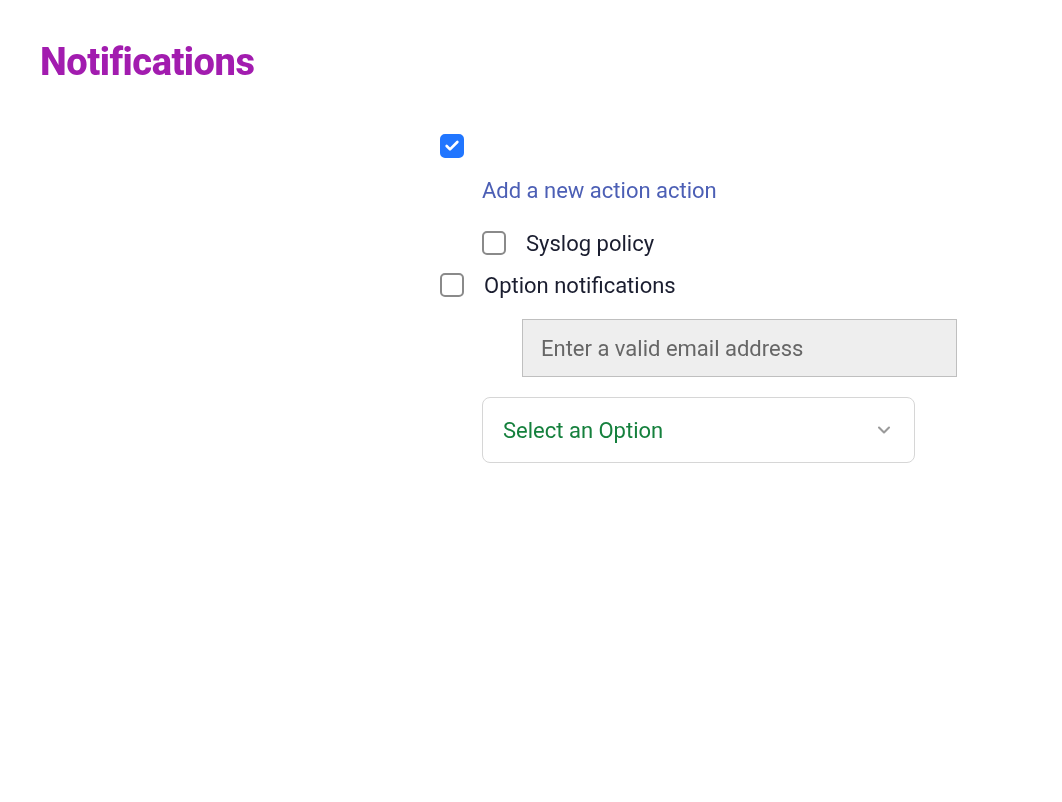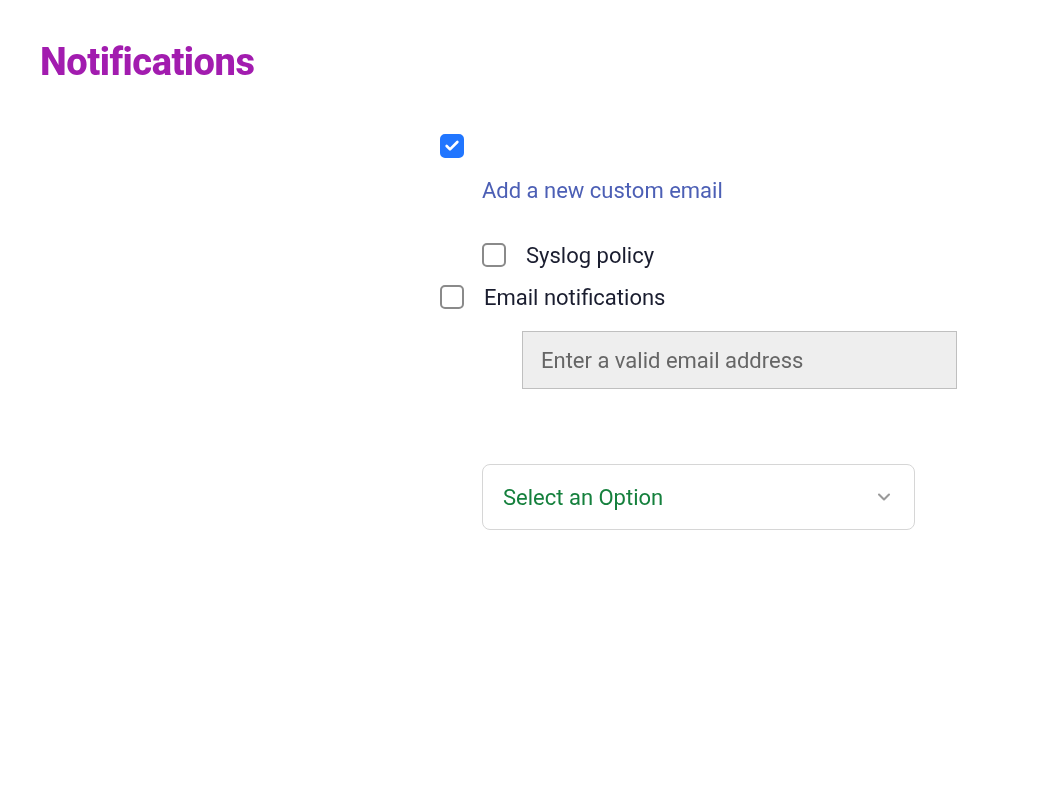--- a/index.html
+++ b/index.html
@@ -68,21 +68,20 @@
       font-size: 22px;
       color: #4c5fb5;
       cursor: pointer;
       margin-bottom: 28px;
       display: inline-block;
     }
     .sub-row {
       display: flex;
       align-items: flex-start;
       margin-bottom: 4px;
-      margin-top: 12px;
     }
     .sub-description {
       font-size: 22px;
       color: #1a1d2f;
       margin-left: 45px;
       margin-bottom: 40px;
     }
     .section-gap {
       margin-top: 16px;
     }
@@ -95,21 +94,20 @@
     }
     .email-input {
       margin-left: 82px;
       width: 435px;
       height: 58px;
       background: #eeeeee;
       border: 1px solid #bfbfbf;
       padding: 0 18px;
       font-size: 22px;
       color: #1a1d2f;
-      margin-bottom: 55px;
       font-family: inherit;
     }
     .email-input::placeholder {
       color: #666666;
     }
     .select-wrapper {
       margin-left: 42px;
       margin-top: 20px;
       position: relative;
       width: 433px;
@@ -144,37 +142,37 @@
   
   <div class="row">
     <div class="checkbox checked">
       <svg viewBox="0 0 24 24" fill="none" stroke="#ffffff" stroke-width="4" stroke-linecap="round" stroke-linejoin="round">
         <polyline points="4 12 9 17 20 6"></polyline>
       </svg>
     </div>
   </div>
 
   <div class="indented">
-    <span class="link">Add a new custom email</span>
+    <span class="link">Add a new action action</span>
 
     
     <div class="sub-row">
       <div class="checkbox">
         
       </div>
       <span class="label">Syslog policy</span>
     </div>
   </div>
 
   
   <div class="row section-gap">
     <div class="checkbox">
       
     </div>
-    <span class="label">Email notifications</span>
+    <span class="label">Option notifications</span>
   </div>
 
   <input type="text" class="email-input" placeholder="Enter a valid email address" style="">
 
   
 
   <div class="select-wrapper">
     <div class="select">
       <span>Select an Option</span>
       <svg class="chevron" viewBox="0 0 24 24" fill="none" stroke="#9a9a9a" stroke-width="2.5" stroke-linecap="round" stroke-linejoin="round">

